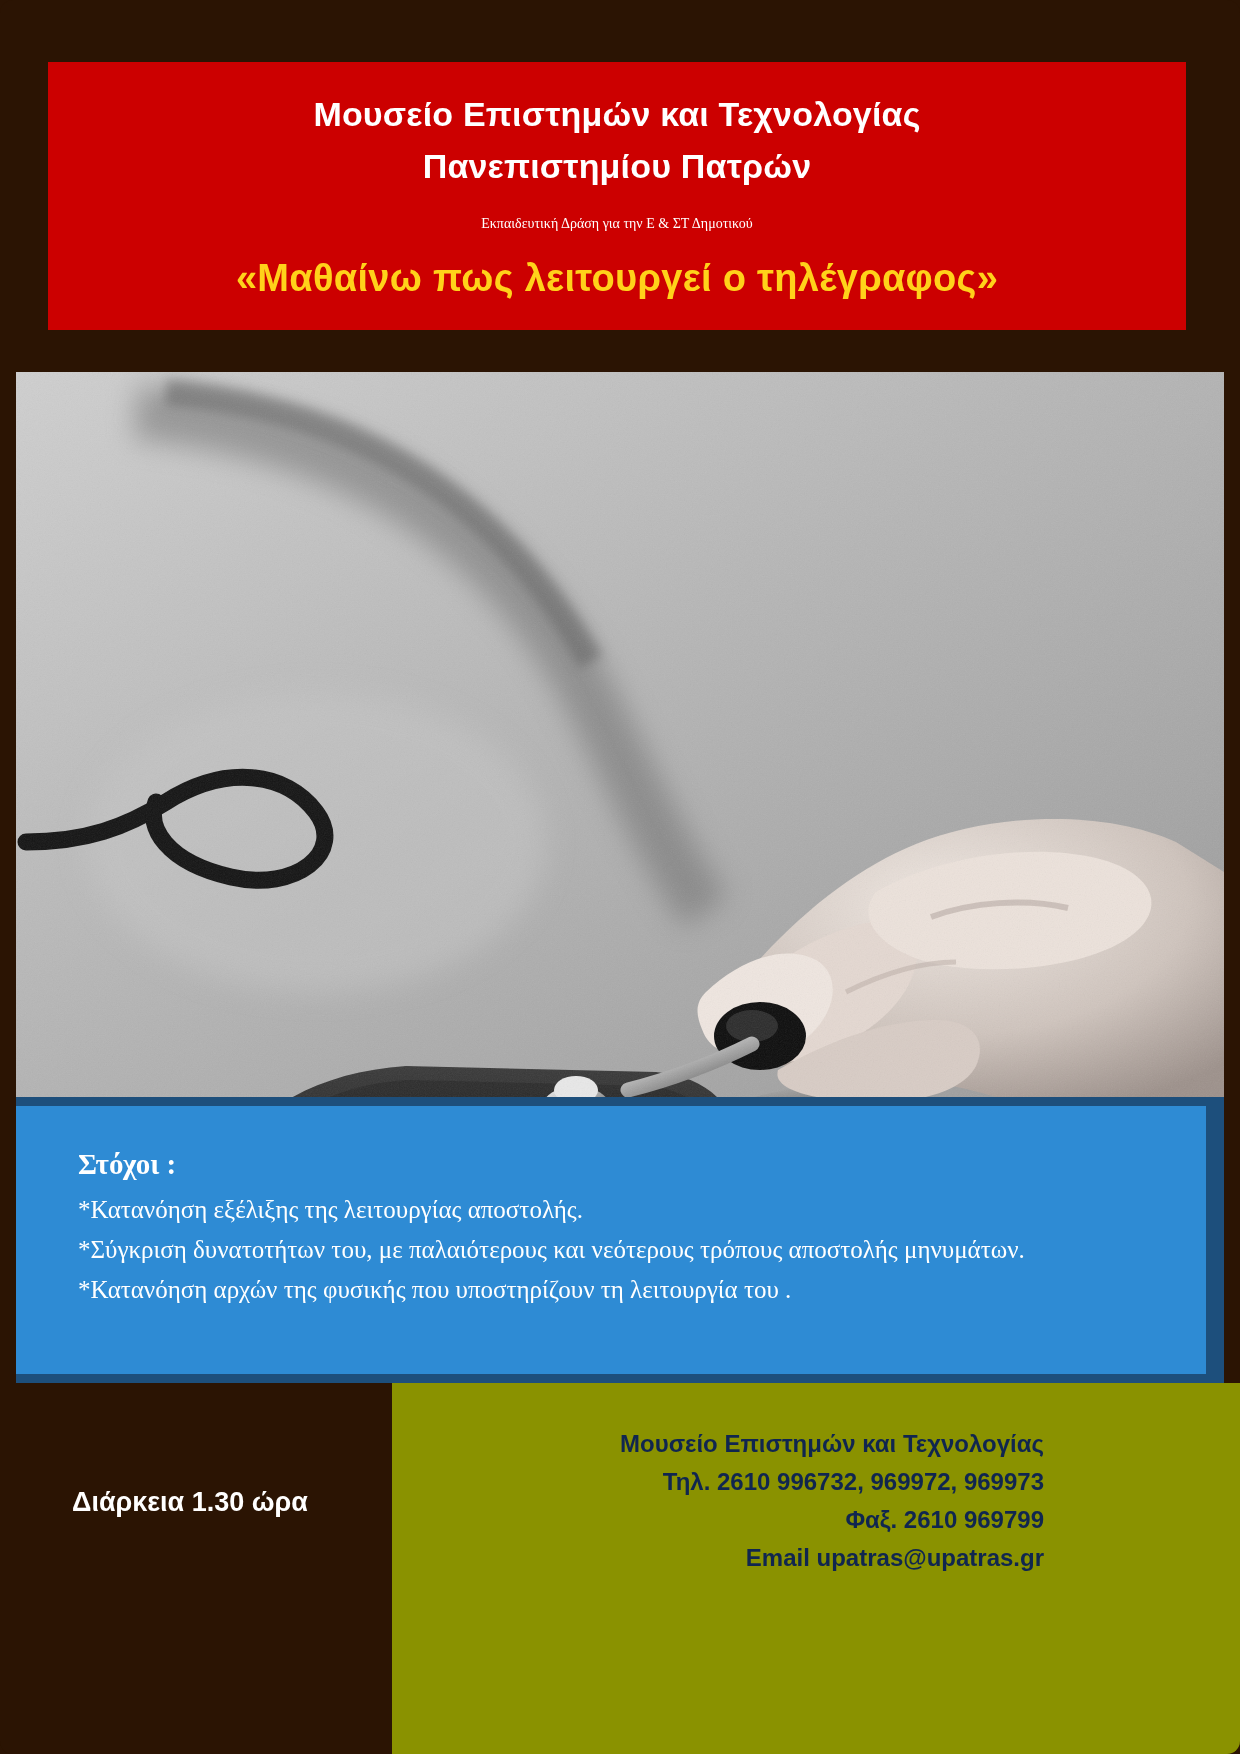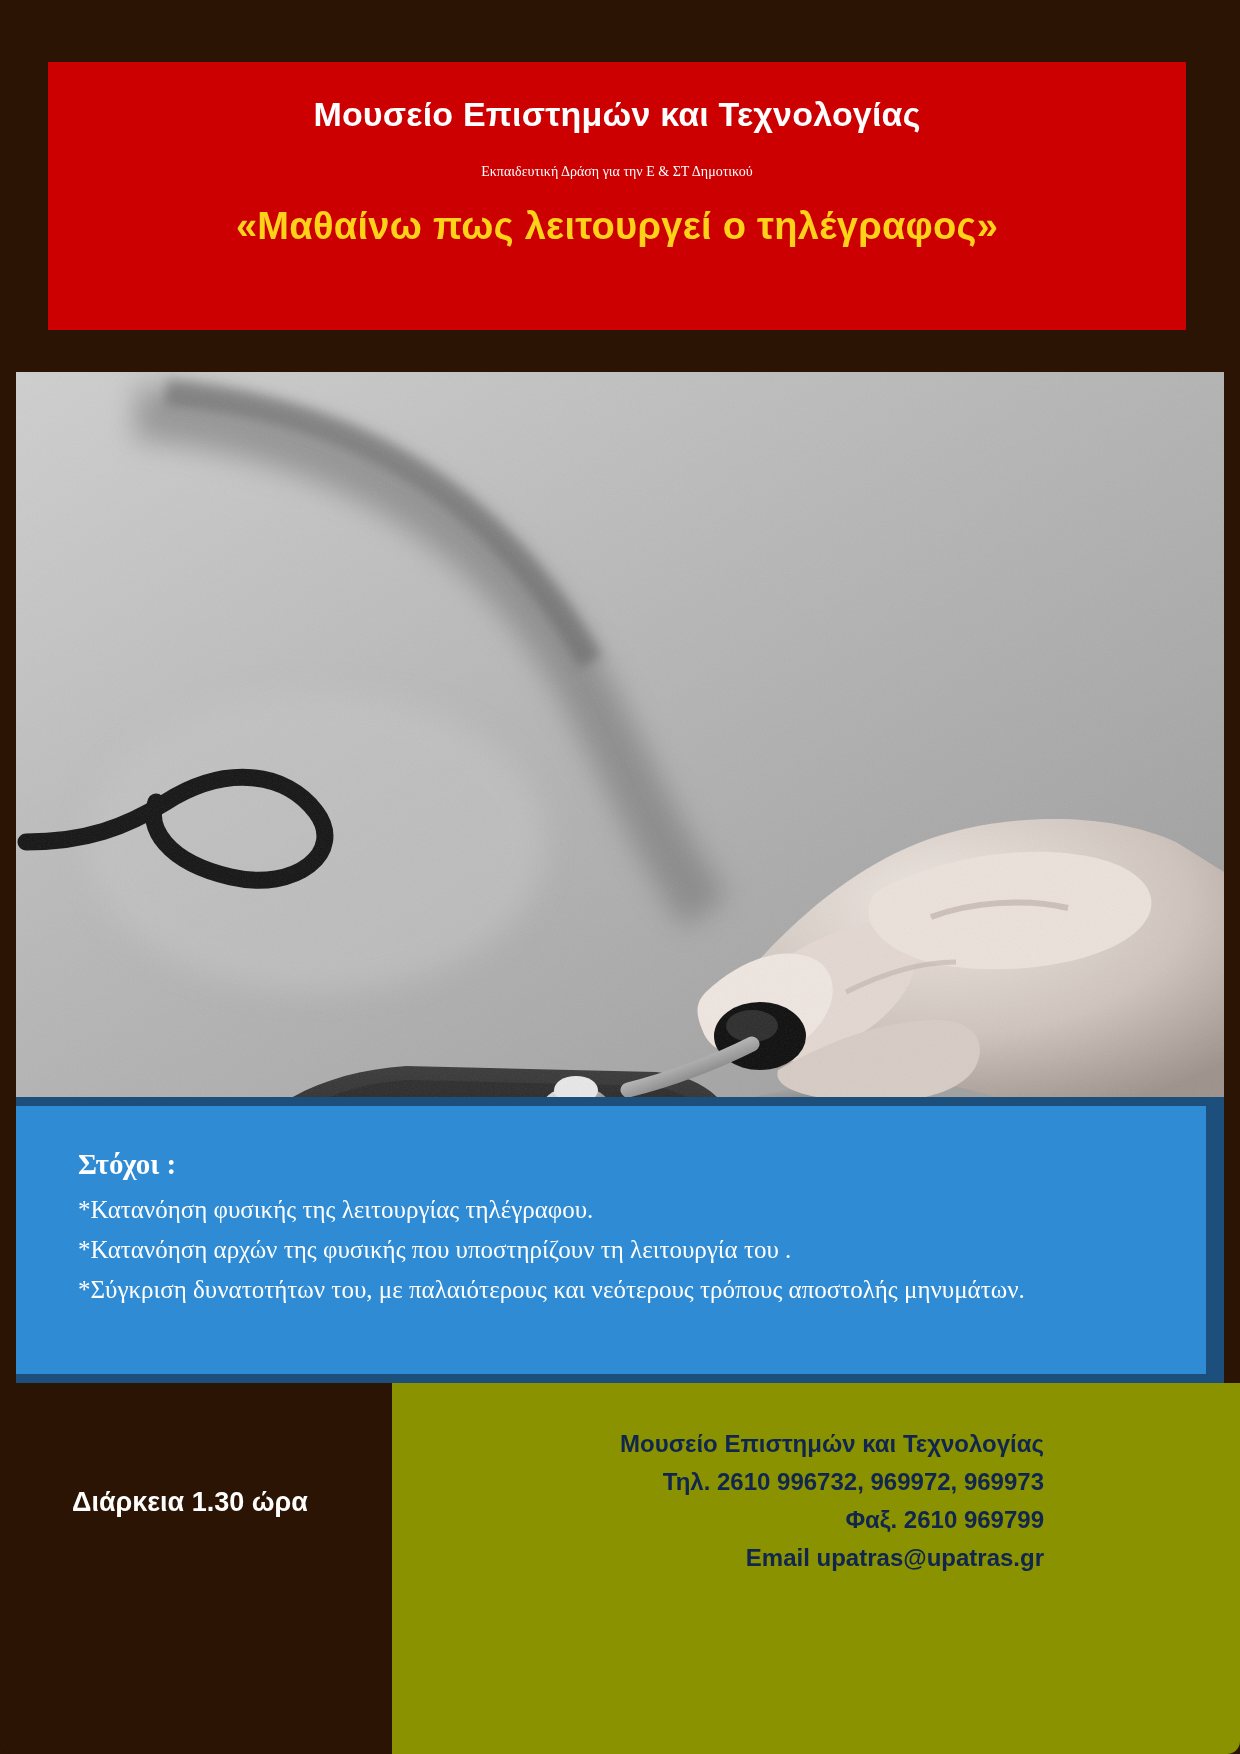--- a/index.html
+++ b/index.html
@@ -135,20 +135,21 @@
     font-weight: bold;
   }
 </style>
 </head>
 <body>
 
 <div class="poster">
 
   <div class="header-banner">
     <div class="header-line1">Μουσείο Επιστημών και Τεχνολογίας</div>
+    <div class="header-line2">Πανεπιστημίου Πατρών</div>
     <div class="header-sub">Εκπαιδευτική Δράση για την Ε &amp; ΣΤ Δημοτικού</div>
     <div class="header-title">«Μαθαίνω πως λειτουργεί ο τηλέγραφος»</div>
   </div>
 
   <div class="photo-wrap">
     <svg class="photo-svg" viewBox="0 0 1208 725" preserveAspectRatio="xMidYMid slice">
       <defs>
         <linearGradient id="bg" x1="0" y1="0" x2="1" y2="1">
           <stop offset="0%" stop-color="#cfcfcf"></stop>
           <stop offset="45%" stop-color="#b6b6b6"></stop>
@@ -256,23 +257,23 @@
 
       <path d="M612,718 C660,706 700,690 736,672" stroke="url(#metal)" stroke-width="15" fill="none" stroke-linecap="round"></path>
 
       <rect width="1208" height="725" filter="url(#grain)" opacity="0.5"></rect>
     </svg>
   </div>
 
   <div class="blue-shadow"></div>
   <div class="blue-block">
     <div class="goals-title">Στόχοι :</div>
-    <div class="goal">*Κατανόηση φυσικής της λειτουργίας τηλέγραφου.</div>
+    <div class="goal">*Κατανόηση εξέλιξης της λειτουργίας αποστολής.</div>
+    <div class="goal">*Σύγκριση δυνατοτήτων του, με παλαιότερους και νεότερους τρόπους αποστολής μηνυμάτων.</div>
     <div class="goal">*Κατανόηση  αρχών της φυσικής που υποστηρίζουν τη λειτουργία του .</div>
-    <div class="goal">*Σύγκριση δυνατοτήτων του, με παλαιότερους και νεότερους τρόπους αποστολής μηνυμάτων.</div>
   </div>
 
   <div class="footer-left"></div>
   <div class="footer-olive"></div>
   <div class="footer-duration">Διάρκεια 1.30 ώρα</div>
   <div class="footer-contact">
     <div>Μουσείο Επιστημών και Τεχνολογίας</div>
     <div>Τηλ. 2610 996732, 969972, 969973</div>
     <div>Φαξ. 2610 969799</div>
     <div>Email upatras@upatras.gr</div>

